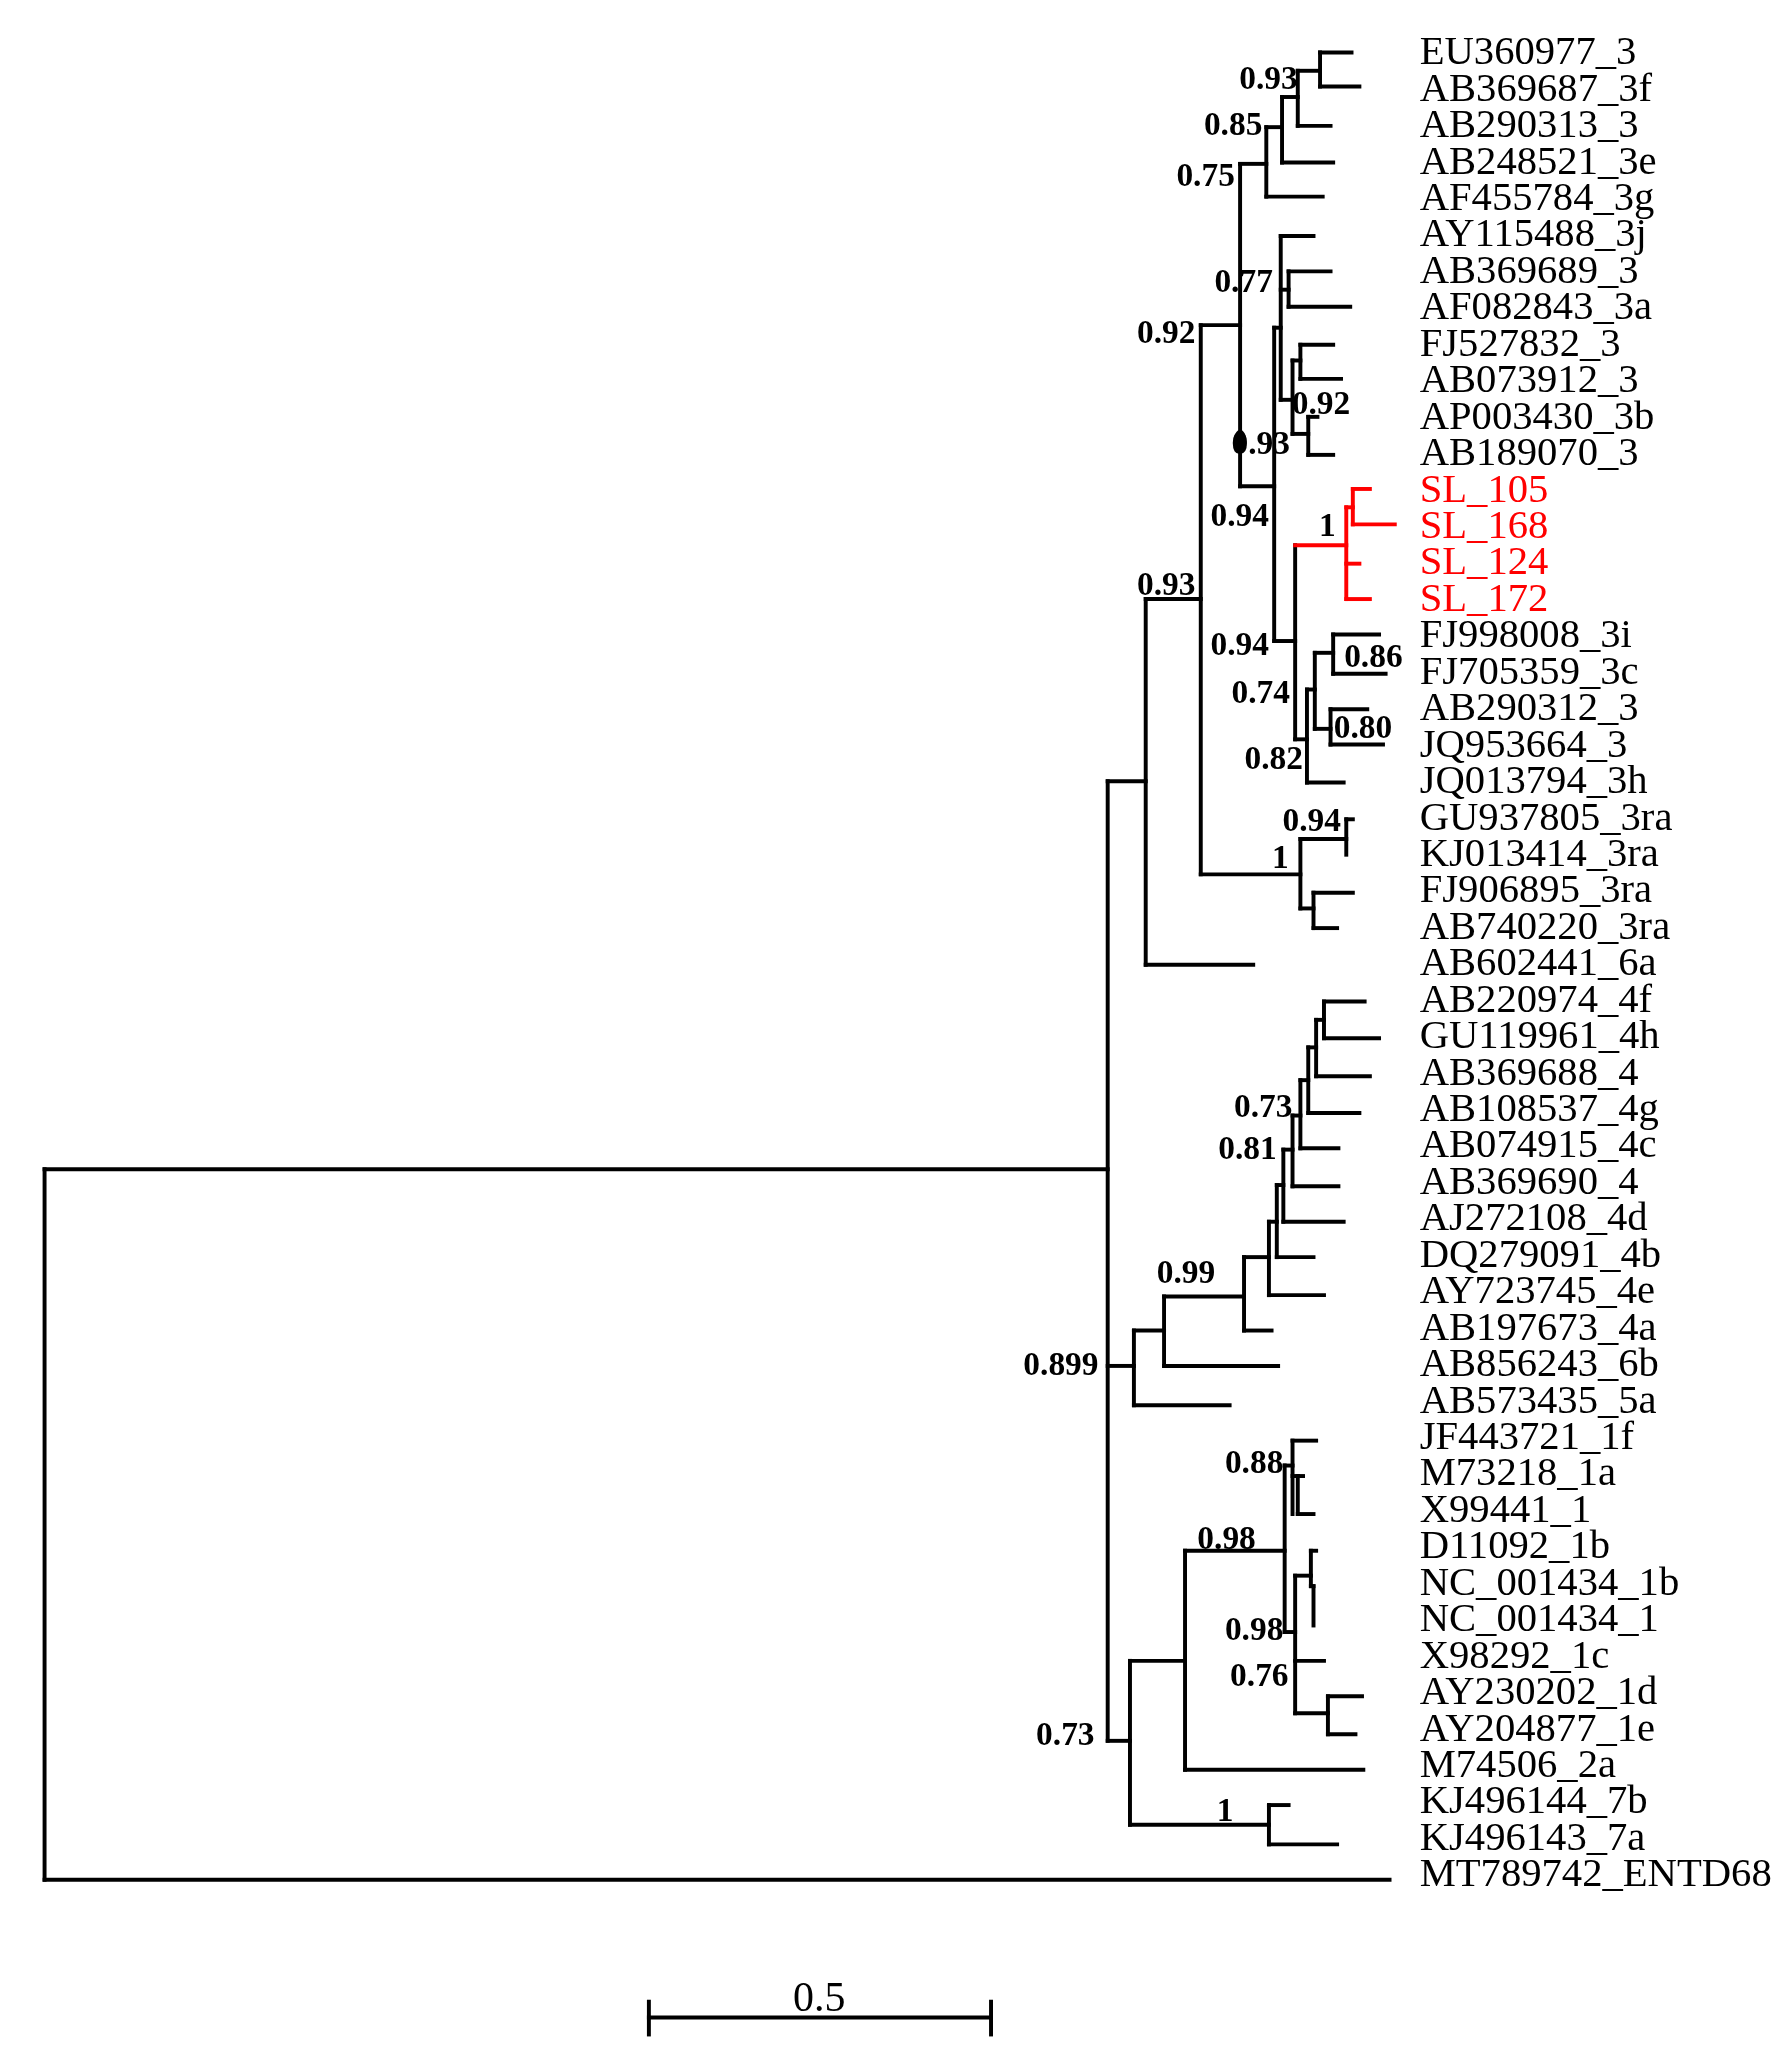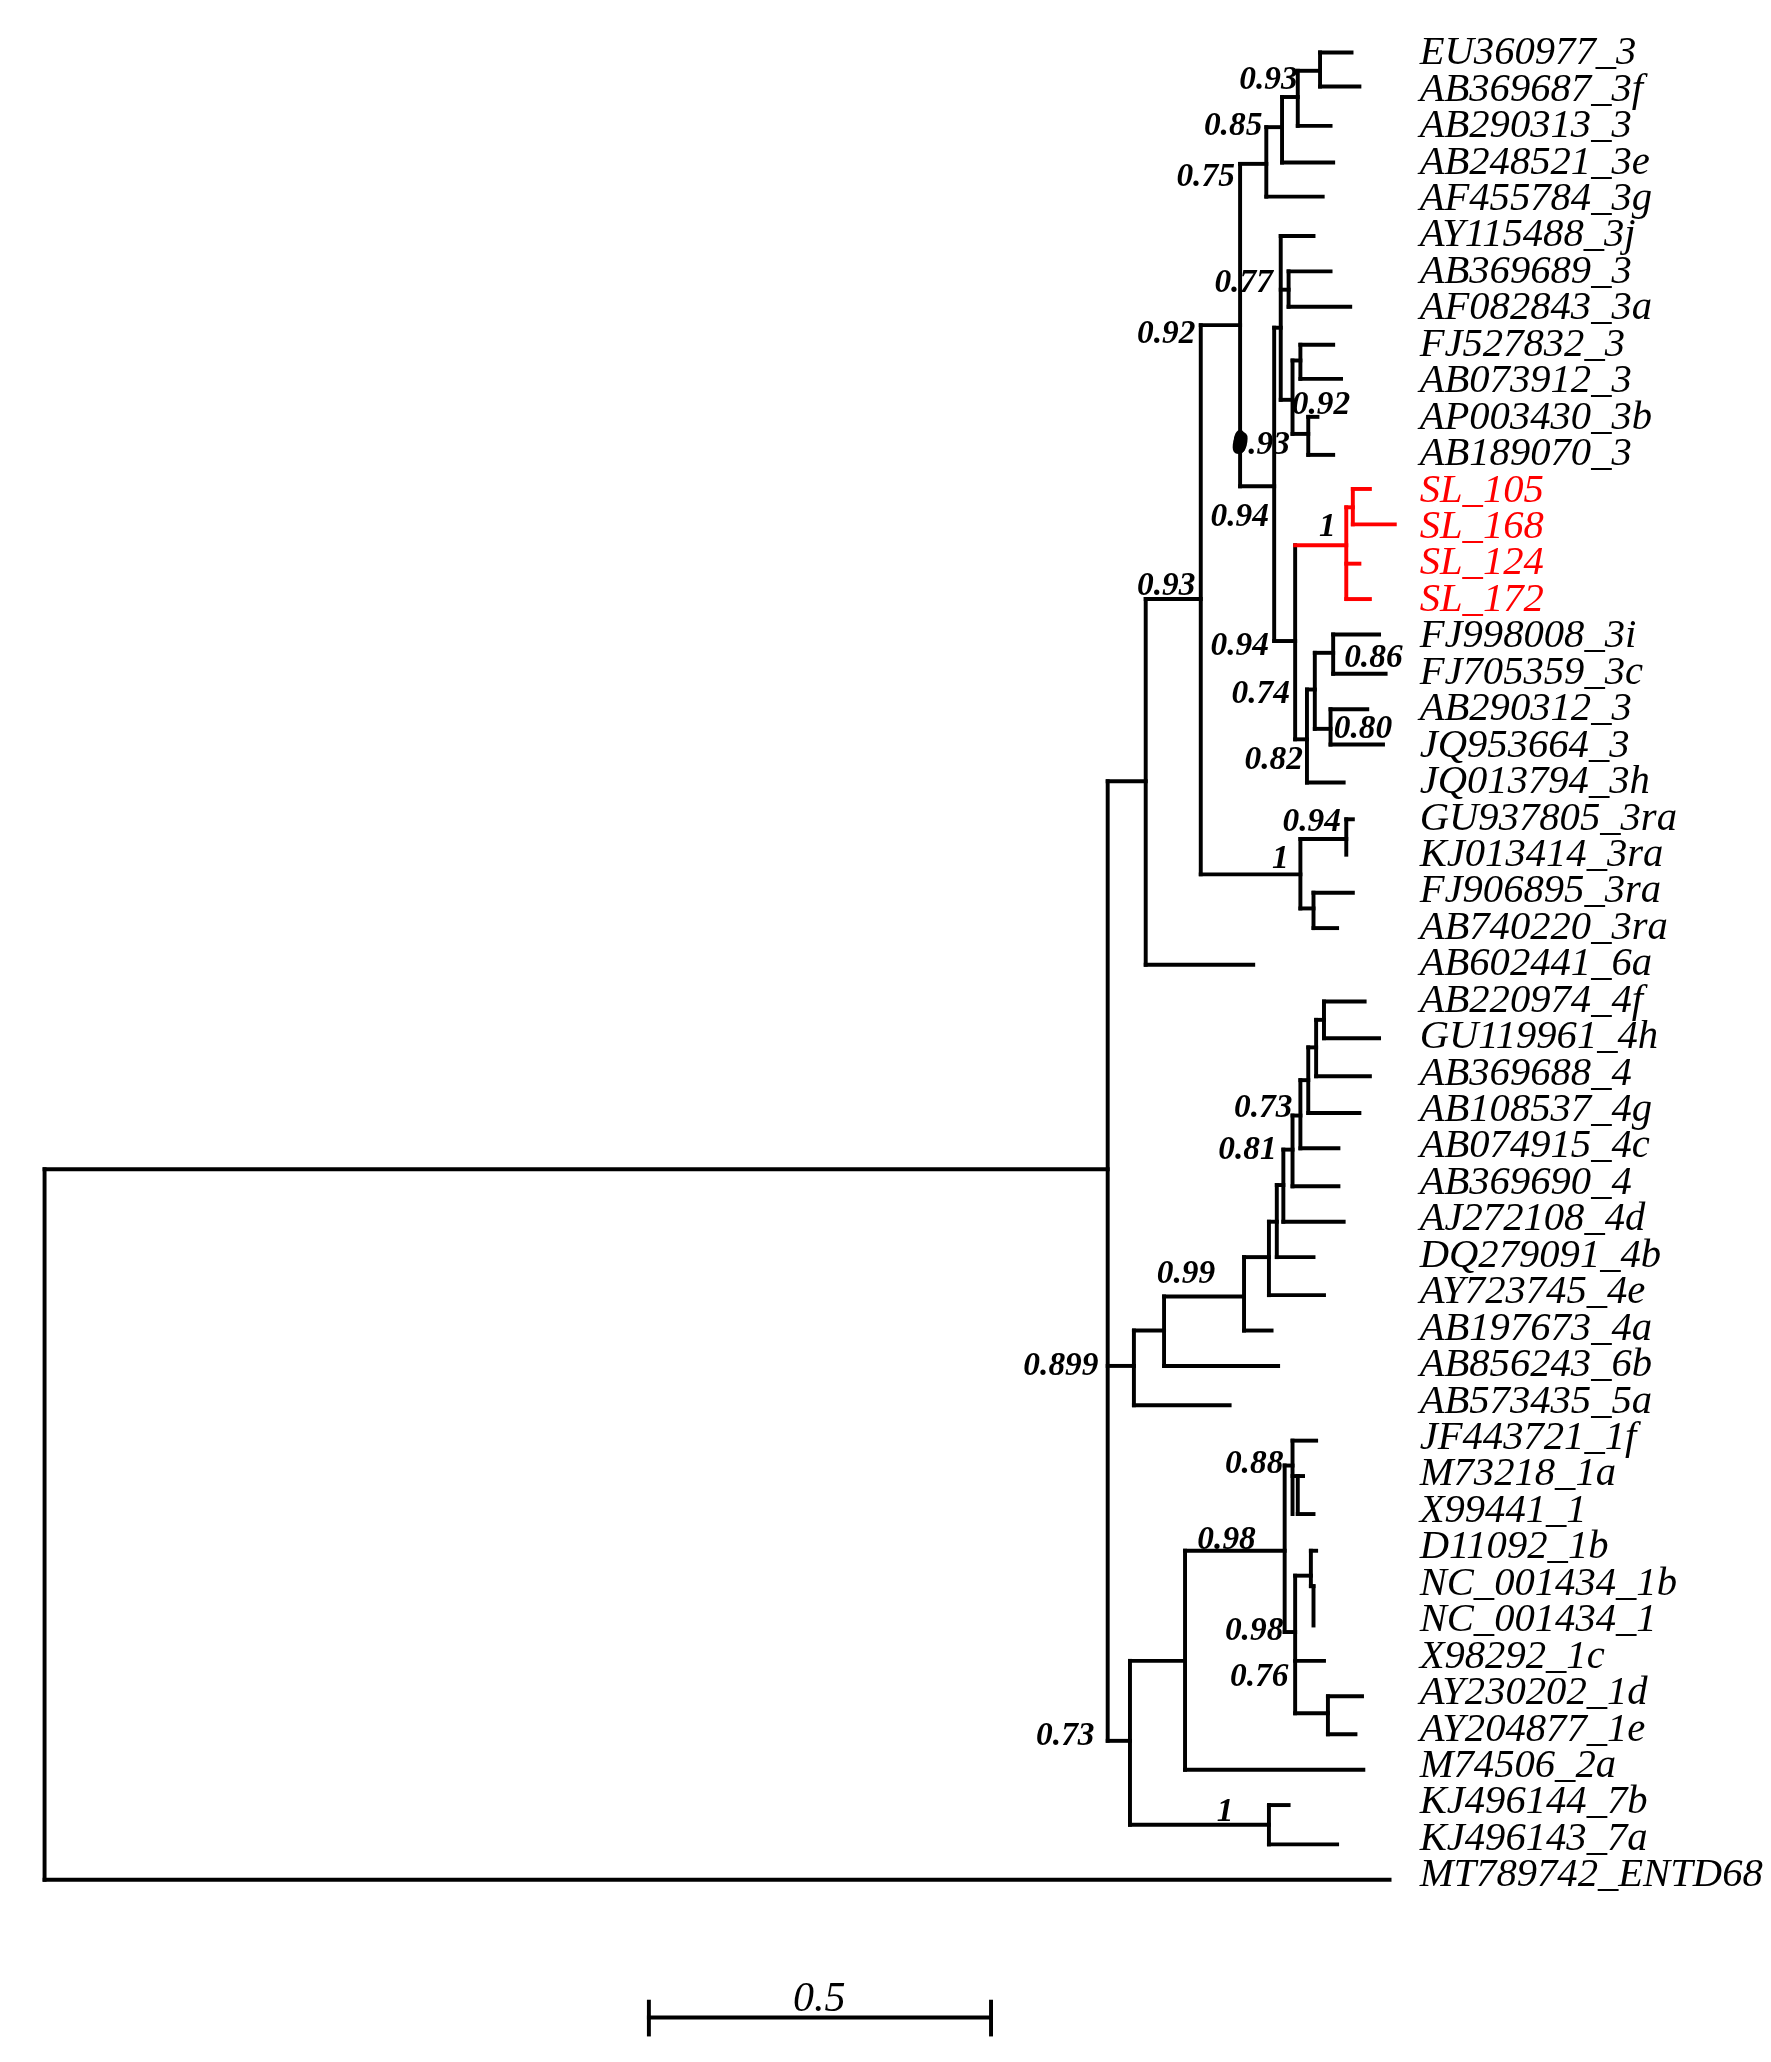--- a/index.html
+++ b/index.html
@@ -1,17 +1,17 @@
 <!DOCTYPE html>
 <html style="font-size:13.7px"><head>
 <meta charset="utf-8">
 <style>
   html, body { margin: 0; padding: 0; background: #ffffff; }
   body { width: 1771px; height: 2062px; overflow: hidden; }
-  #figure { position: absolute; left: 0; top: 0; width: 1767px; height: 2062px; font-style: italic; }
+  #figure { position: absolute; left: 0; top: 0; width: 1767px; height: 2062px; }
   svg { display: block; }
   .tip-label { font-family: "Liberation Serif", "DejaVu Serif", serif; font-size: 31px; }
   .support { font-family: "Liberation Serif", "DejaVu Serif", serif; font-size: 25.5px; font-weight: bold; }
   .scale-label { font-family: "Liberation Serif", "DejaVu Serif", serif; font-size: 32px; }
   .branch { stroke-width: 3; stroke-linecap: square; fill: none; }
 </style>
 </head>
 <body>
 
 <div id="figure">

